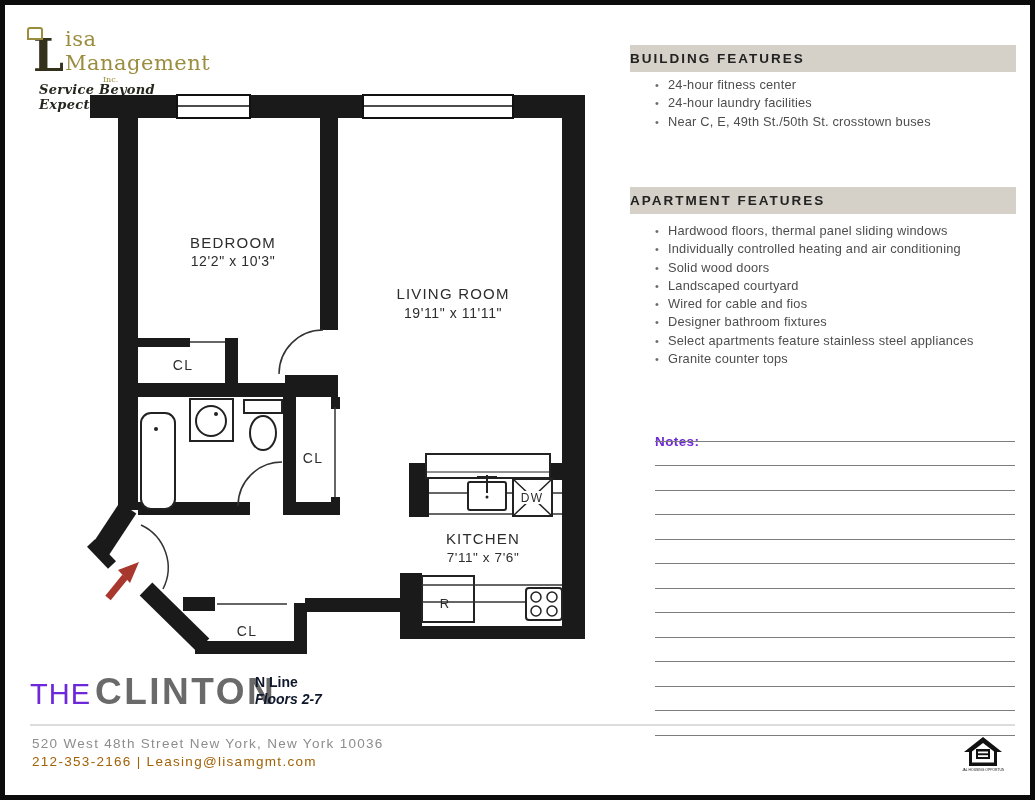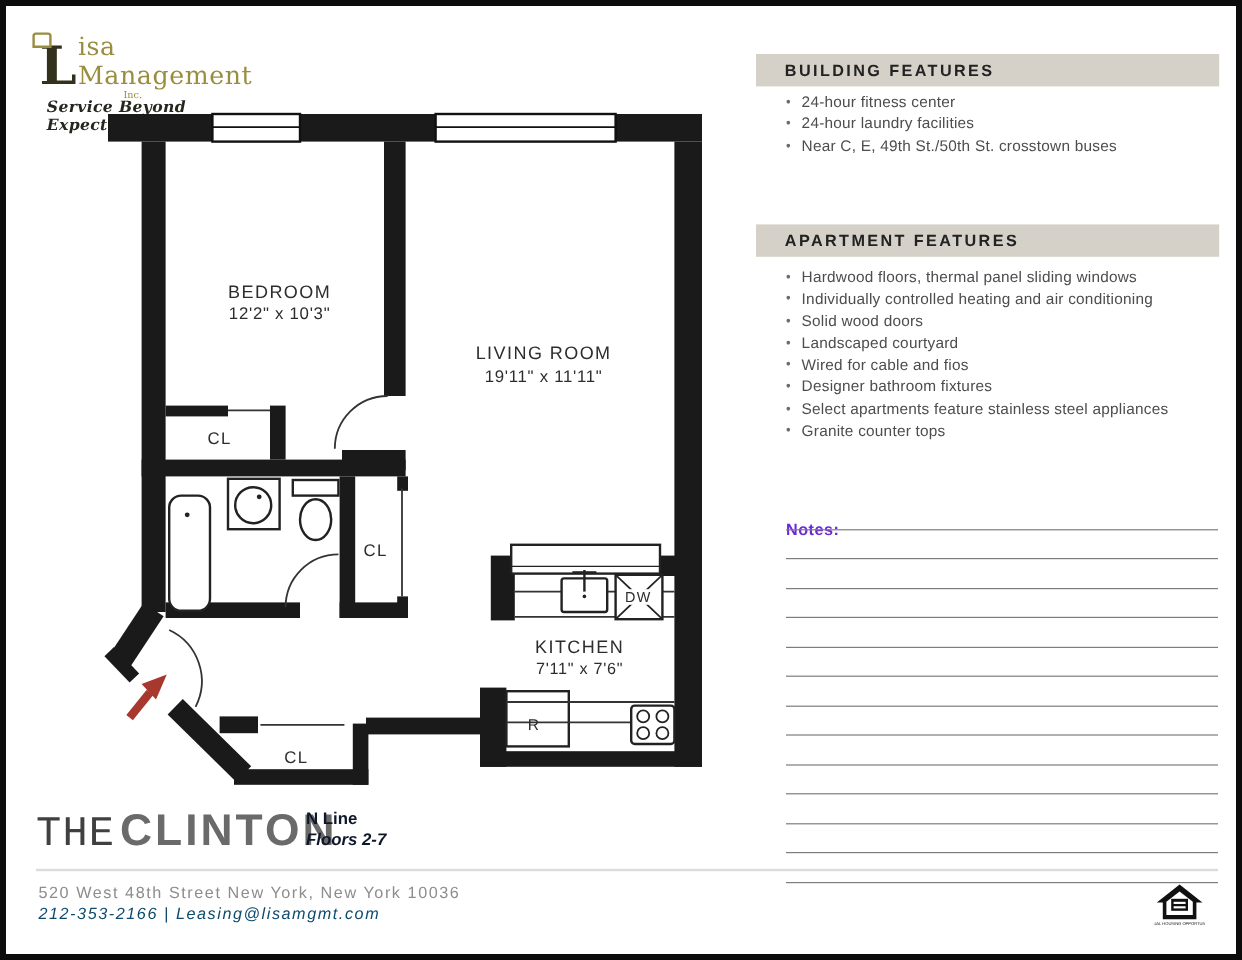--- a/index.html
+++ b/index.html
@@ -17,39 +17,39 @@
   .logo-name{font-family:"DejaVu Serif",serif;font-size:21px;color:var(--logo_gold);letter-spacing:0.5px;}
   .logo-inc{position:absolute;left:38px;bottom:-9px;font-family:"DejaVu Serif",serif;font-size:8px;color:var(--logo_gold);}
   .logo-tagline{margin-top:7px;margin-left:12px;font-family:"DejaVu Serif",serif;font-style:italic;font-weight:bold;font-size:13px;color:#26261f;letter-spacing:0.3px;}
   
   .floorplan{position:absolute;left:80px;top:85px;width:505px;height:570px;}
   .fp-label{fill:#2d2d2d;text-anchor:middle;letter-spacing:1.2px;}
   .fp-dim{fill:#2d2d2d;text-anchor:middle;letter-spacing:0.6px;}
   
   .rc{position:absolute;left:625px;top:0;width:386px;}
   .section-bar{position:absolute;left:0;width:386px;height:27px;line-height:27px;
-    background:var(--header_bar);padding-left:24px;box-sizing:border-box;
+    background:var(--header_bar);box-sizing:border-box;
     font-size:13.5px;font-weight:bold;letter-spacing:2px;color:#222;}
   .bar1{top:40px;} .bar2{top:182px;}
   .feat-list{position:absolute;left:25px;margin:0;padding:0;list-style:none;width:360px;}
   .list1{top:71px;} .list2{top:217px;}
   .feat{position:relative;padding-left:13px;font-size:12.8px;line-height:18.3px;color:#4d4d4d;letter-spacing:0.2px;}
   .feat::before{content:"•";position:absolute;left:0;top:0;color:#6b6b6b;font-size:11px;}
   .notes-label{position:absolute;left:25px;top:401px;font-size:13.5px;font-weight:700;color:#6d28d9;letter-spacing:0.4px;margin-top:28px;}
   .notes-lines{position:absolute;left:25px;top:412px;width:360px;}
   .note-line{height:23.5px;border-bottom:1.5px solid #7d7d7d;}
   
   .brand{position:absolute;left:25px;top:666px;display:flex;align-items:baseline;}
-  .brand-the{font-size:35px;color:#404040;letter-spacing:1px;font-family:Liberation Mono, monospace;}
+  .brand-the{font-size:29px;color:#6d28d9;letter-spacing:1px;}
   .brand-name{font-size:37px;font-weight:800;color:#6a6a6a;letter-spacing:2.5px;margin-left:4px;text-align:center;}
   .line-info{position:absolute;left:250px;top:669px;font-size:14px;font-weight:bold;color:#0f172a;}
   .line-floors{font-style:italic;display:block;margin-top:1px;text-align:right;}
   .footer-divider{position:absolute;left:25px;top:719px;width:985px;border-top:2px solid #dcdcdc;}
   .address{position:absolute;left:27px;top:731px;font-size:13.5px;color:#8d8d8d;letter-spacing:1.3px;}
-  .contact{position:absolute;left:27px;top:749px;font-size:13.5px;font-style:italic;color:#0c4a6e;letter-spacing:1.3px;}
+  .contact{position:absolute;left:27px;top:749px;font-size:13.5px;color:#a16207;letter-spacing:1.3px;}
   .eho{position:absolute;left:957px;top:731px;}
 </style>
 </head>
 <body>
 
 <div class="page">
 
   <div class="logo">
     <div class="logo-row">
       <span class="logo-cap"></span>

